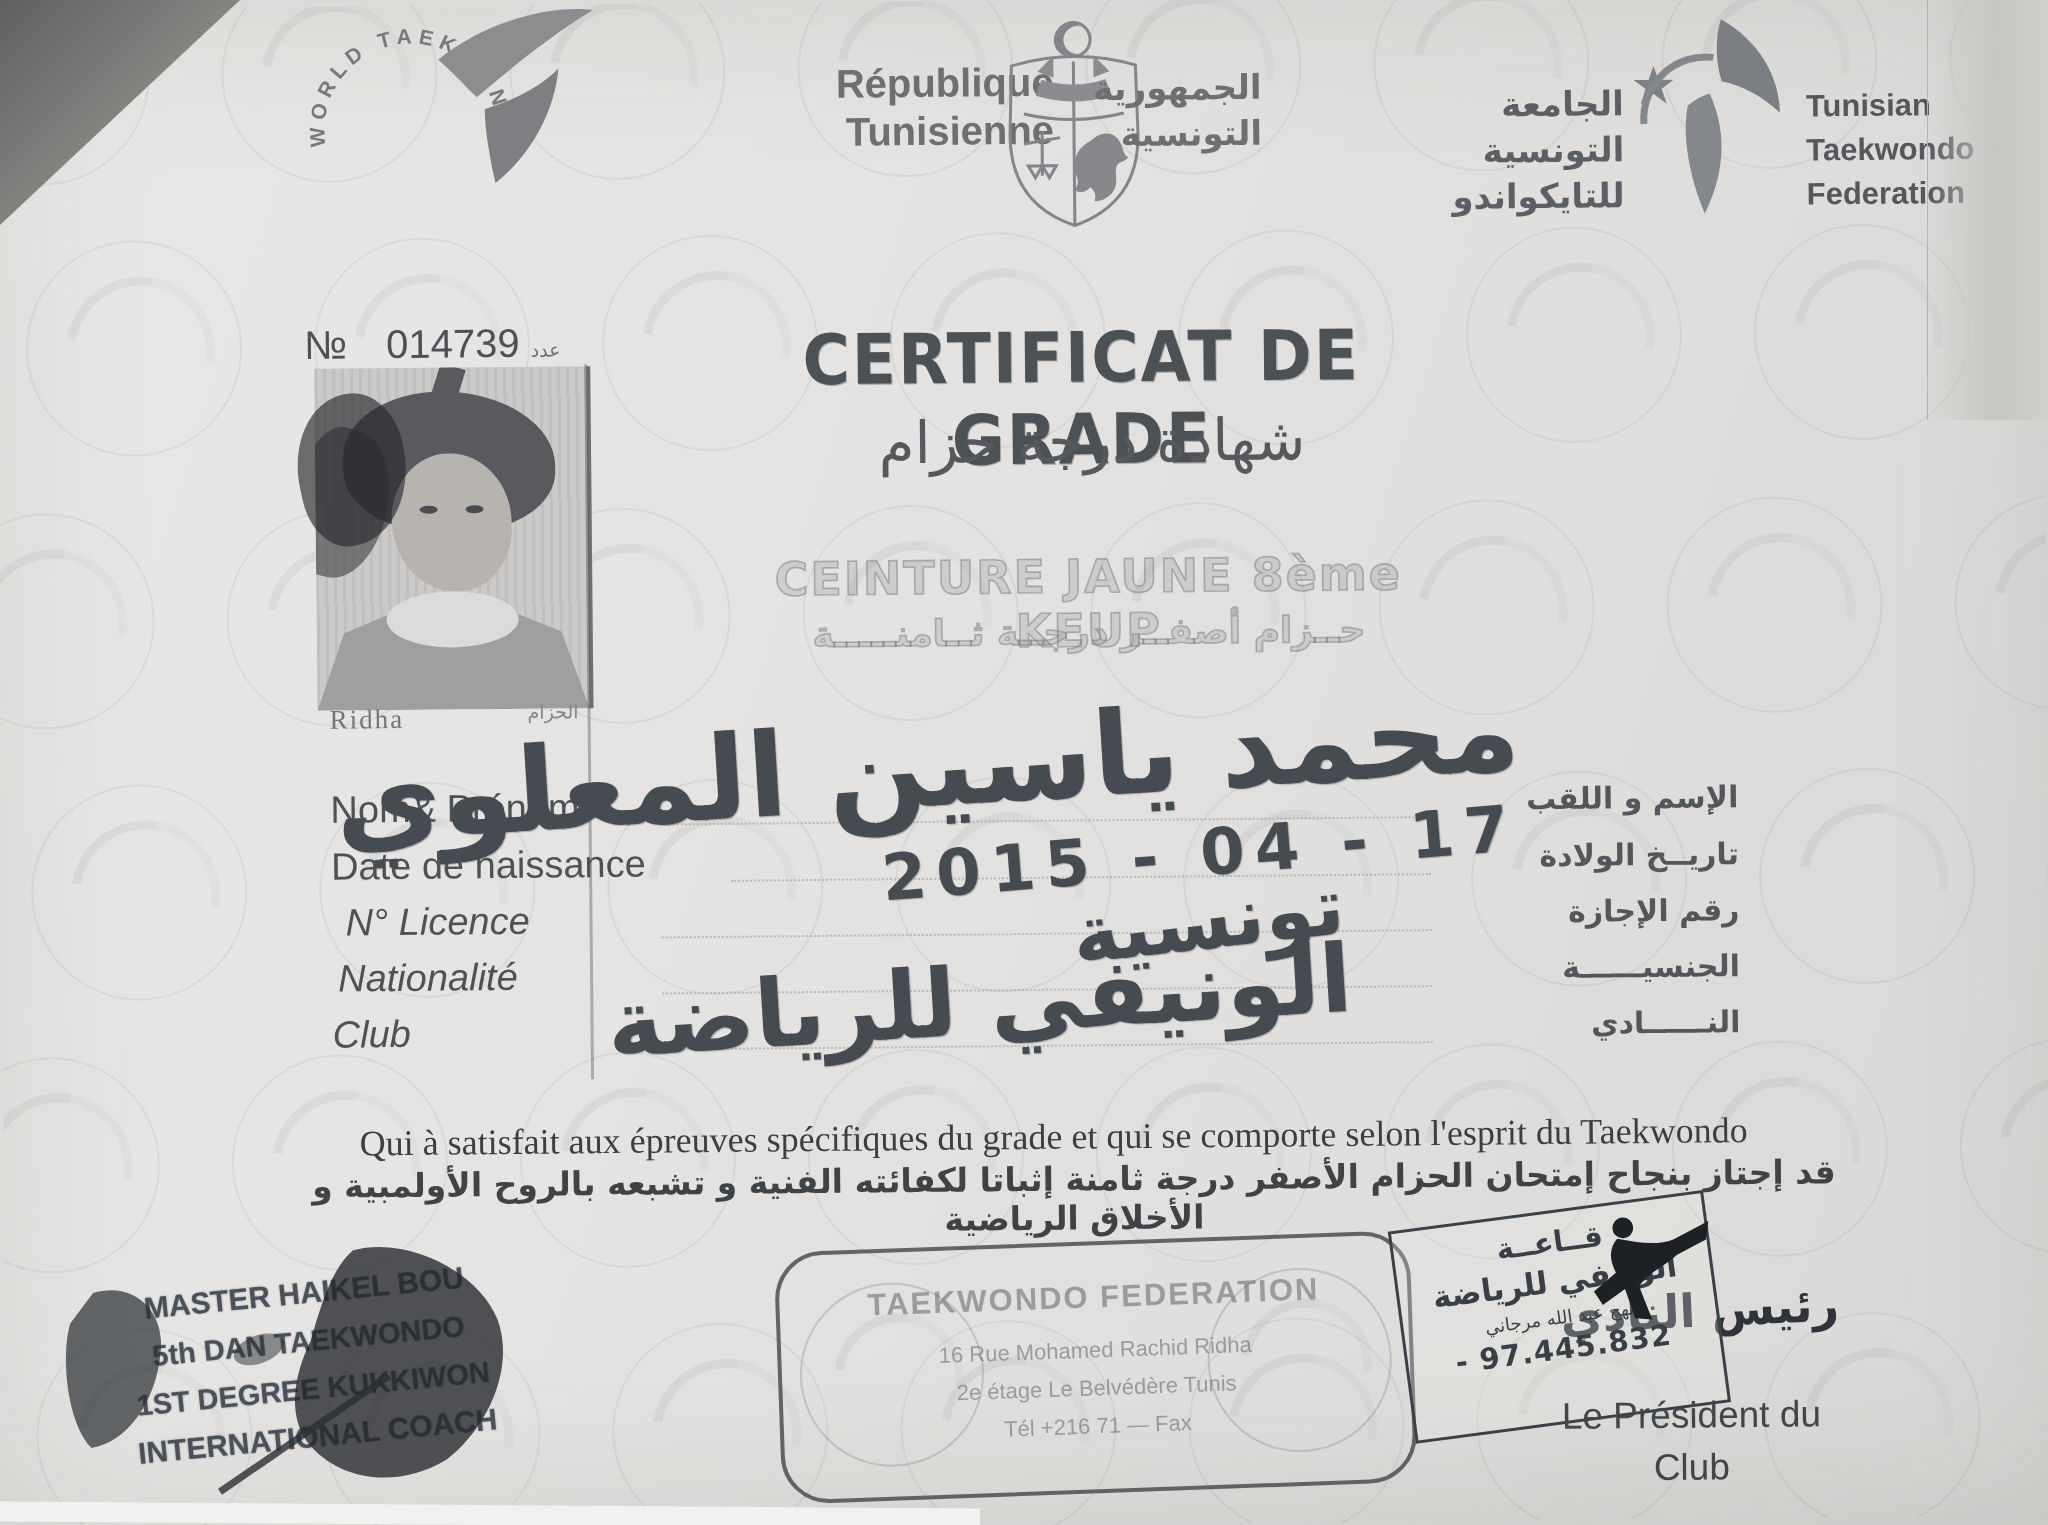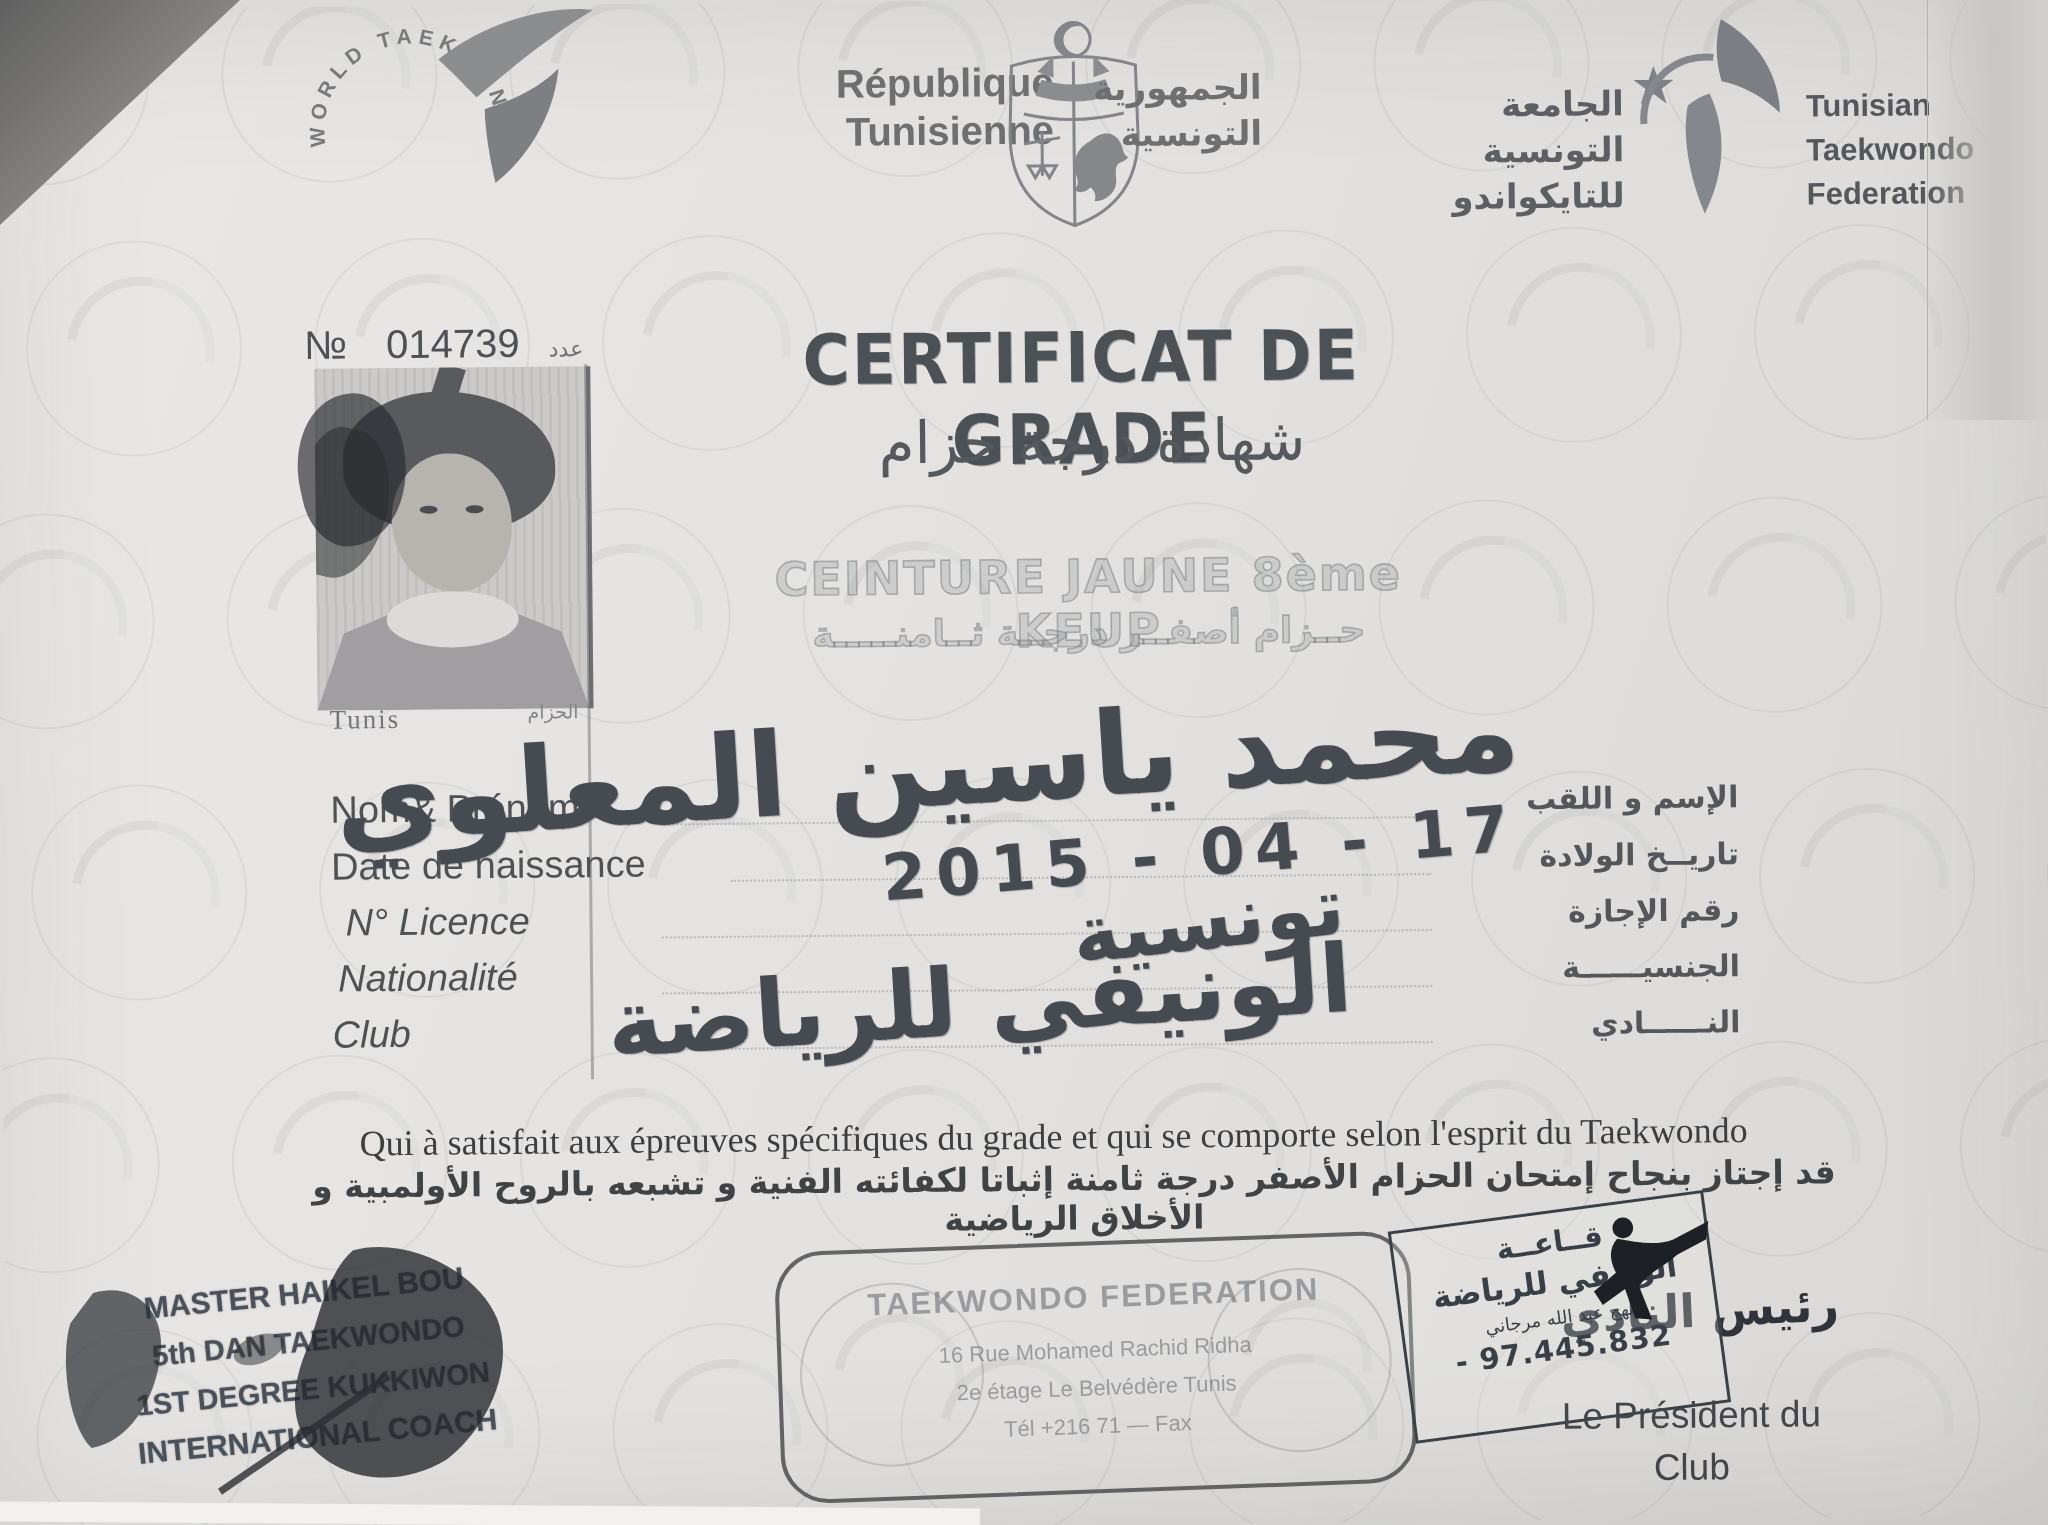--- a/index.html
+++ b/index.html
@@ -152,21 +152,21 @@
 
       <div class="abs" style="left:1812px;top:92px;width:190px;font-size:31px;line-height:44px;color:#54585c;font-weight:bold;">
         <div>Tunisian</div>
         <div>Taekwondo</div>
         <div>Federation</div>
       </div>
 
       <div class="abs" style="left:308px;top:316px;font-size:40px;color:#4d5054;letter-spacing:2px;">
         <span>№</span>
         <span style="letter-spacing:12px;margin-left:28px;">014739</span>
-        <span class="ar" style="font-size:22px;color:#6e7174;margin-left:18px;">عدد</span>
+        <span class="ar" style="font-size:19px;color:#6e7174;">عدد</span>
       </div>
 
       <div class="abs" style="left:318px;top:362px;width:272px;height:342px;background:#cbcac8;
                   border-right:4px solid rgba(50,52,55,.6);overflow:hidden;">
         <div class="abs" style="inset:0;background:repeating-linear-gradient(90deg,rgba(0,0,0,.05) 0 3px,transparent 3px 9px);"></div>
         <div class="abs" style="left:28px;top:24px;width:212px;height:140px;background:#585a5e;
                     border-radius:46% 54% 42% 44%;"></div>
         <div class="abs" style="left:120px;top:-2px;width:26px;height:40px;background:#585a5e;transform:rotate(18deg);"></div>
         <div class="abs" style="left:76px;top:86px;width:120px;height:138px;background:#b7b4b0;
                     border-radius:48% 52% 46% 54%;"></div>
@@ -175,21 +175,21 @@
         <div class="abs" style="left:0;bottom:0;width:100%;height:104px;background:#a09ea0;
                     clip-path:polygon(0 100%,100% 100%,90% 26%,66% 0,34% 0,10% 26%);"></div>
         <div class="abs" style="left:70px;bottom:62px;width:132px;height:56px;background:#dcdbd9;border-radius:50%;"></div>
         <div class="abs" style="left:-18px;top:60px;width:90px;height:150px;background:rgba(45,47,50,.55);
                     border-radius:40% 60% 55% 45%;transform:rotate(14deg);"></div>
       </div>
       <div class="abs" style="left:588px;top:360px;width:3px;height:715px;background:rgba(60,62,65,.35);"></div>
       <div class="abs" style="left:300px;top:388px;width:110px;height:150px;background:rgba(40,42,46,.65);
                   border-radius:58% 42% 62% 38%;transform:rotate(-12deg);"></div>
 
-      <div class="abs serif" style="left:330px;top:698px;font-size:27px;color:#73767a;letter-spacing:2px;">Tunis</div>
+      <div class="abs serif" style="left:330px;top:698px;font-size:27px;color:#73767a;letter-spacing:2px;">Ridha</div>
       <div class="abs ar" style="left:528px;top:696px;font-size:19px;color:#83868a;">الحزام</div>
 
       <div class="abs title-fr" style="left:740px;top:326px;width:690px;text-align:center;font-size:62px;">CERTIFICAT DE GRADE</div>
       <div class="abs ar" style="left:790px;top:408px;width:610px;text-align:center;font-size:58px;color:#55585c;">شهادة درجة حزام</div>
 
       <div class="abs outline-txt" style="left:700px;top:550px;width:780px;text-align:center;font-size:46px;font-family:'DejaVu Sans',sans-serif;">CEINTURE JAUNE 8ème KEUP</div>
       <div class="abs outline-txt ar" style="left:740px;top:612px;width:700px;text-align:center;font-size:36px;">حــزام أصفــر درجــة ثــامنـــــة</div>
 
       <div class="abs" style="left:330px;top:782px;width:1408px;">
         <div style="position:relative;height:57px;">

